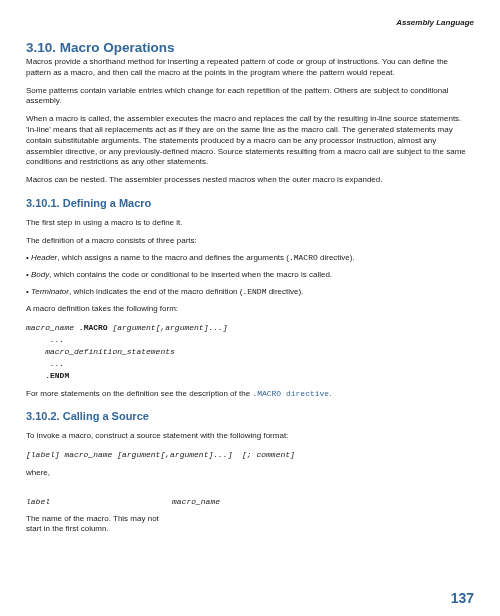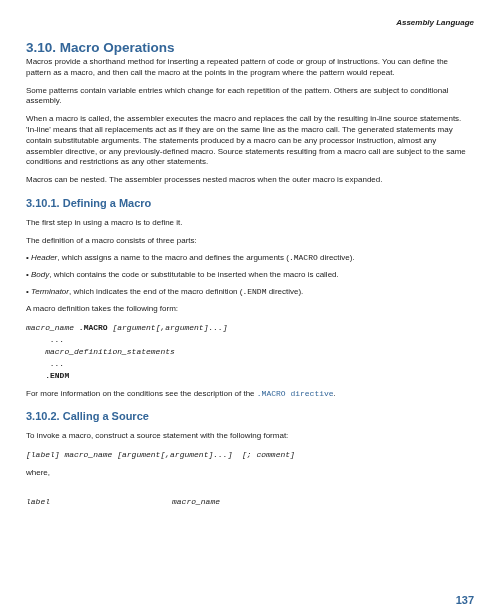--- a/index.html
+++ b/index.html
@@ -63,21 +63,21 @@
     row-gap: 6px;
     margin-top: 18px;
   }
   .deflist .term { font-style: italic; font-family: "Courier New", monospace; font-size: 8px; }
   .page-num {
     position: absolute;
     bottom: 8px;
     right: 26px;
     color: #336699;
     font-weight: bold;
-    font-size: 11px;
+    font-size: 14px;
   }
   em.kw { font-style: italic; }
 </style>
 </head>
 <body>
 
 <div class="running-header">Assembly Language</div>
 
 <h1>3.10. Macro Operations</h1>
 
@@ -86,40 +86,41 @@
 <p>When a macro is called, the assembler executes the macro and replaces the call by the resulting in-line source statements. 'In-line' means that all replacements act as if they are on the same line as the macro call. The generated statements may contain substitutable arguments. The statements produced by a macro can be any processor instruction, almost any assembler directive, or any previously-defined macro. Source statements resulting from a macro call are subject to the same conditions and restrictions as any other statements.</p>
 <p>Macros can be nested. The assembler processes nested macros when the outer macro is expanded.</p>
 
 <h2>3.10.1. Defining a Macro</h2>
 
 <p>The first step in using a macro is to define it.</p>
 <p>The definition of a macro consists of three parts:</p>
 
 <div class="bullet"><em class="kw">Header</em><span>, which assigns a name to the macro and defines the arguments (</span><span class="mono">.MACRO</span><span> directive).</span></div>
 
-<div class="bullet"><em class="kw">Body</em><span>, which contains the code or substitutable to be inserted when the macro is called.</span></div>
+<div class="bullet"><em class="kw">Body</em><span>, which contains the code or conditional to be inserted when the macro is called.</span></div>
 
 <div class="bullet"><em class="kw">Terminator</em><span>, which indicates the end of the macro definition (</span><span class="mono">.ENDM</span><span> directive).</span></div>
 
 <p>A macro definition takes the following form:</p>
 
 <div class="codeblock"><span style="font-style:italic">macro_name</span> <span class="upright">.MACRO</span> <span style="">[argument[,argument]...]</span>
      ...
     <span style="font-style:italic">macro_definition_statements</span>
      ...
     <span class="upright">.ENDM</span></div>
 
-<p><span>For more information on the conditions see the description of the </span><span class="mono link">.MACRO directive</span><span>.</span></p>
+<p><span>For more statements on the definition see the description of the </span><span class="mono link">.MACRO directive</span><span>.</span></p>
 
 <h2>3.10.2. Calling a Source</h2>
 
 <p>To invoke a macro, construct a source statement with the following format:</p>
 
 <div class="codeblock">[label] macro_name [argument[,argument]...]  [; comment]</div>
 
 <p>where,</p>
 
 <div class="deflist">
   <div class="term">label</div>
   <div class="term">macro_name</div>
+  <div>The name of the macro. This may not start in the first column.</div>
 </div>
 
 <div class="page-num">137</div>
 
 </body></html>

